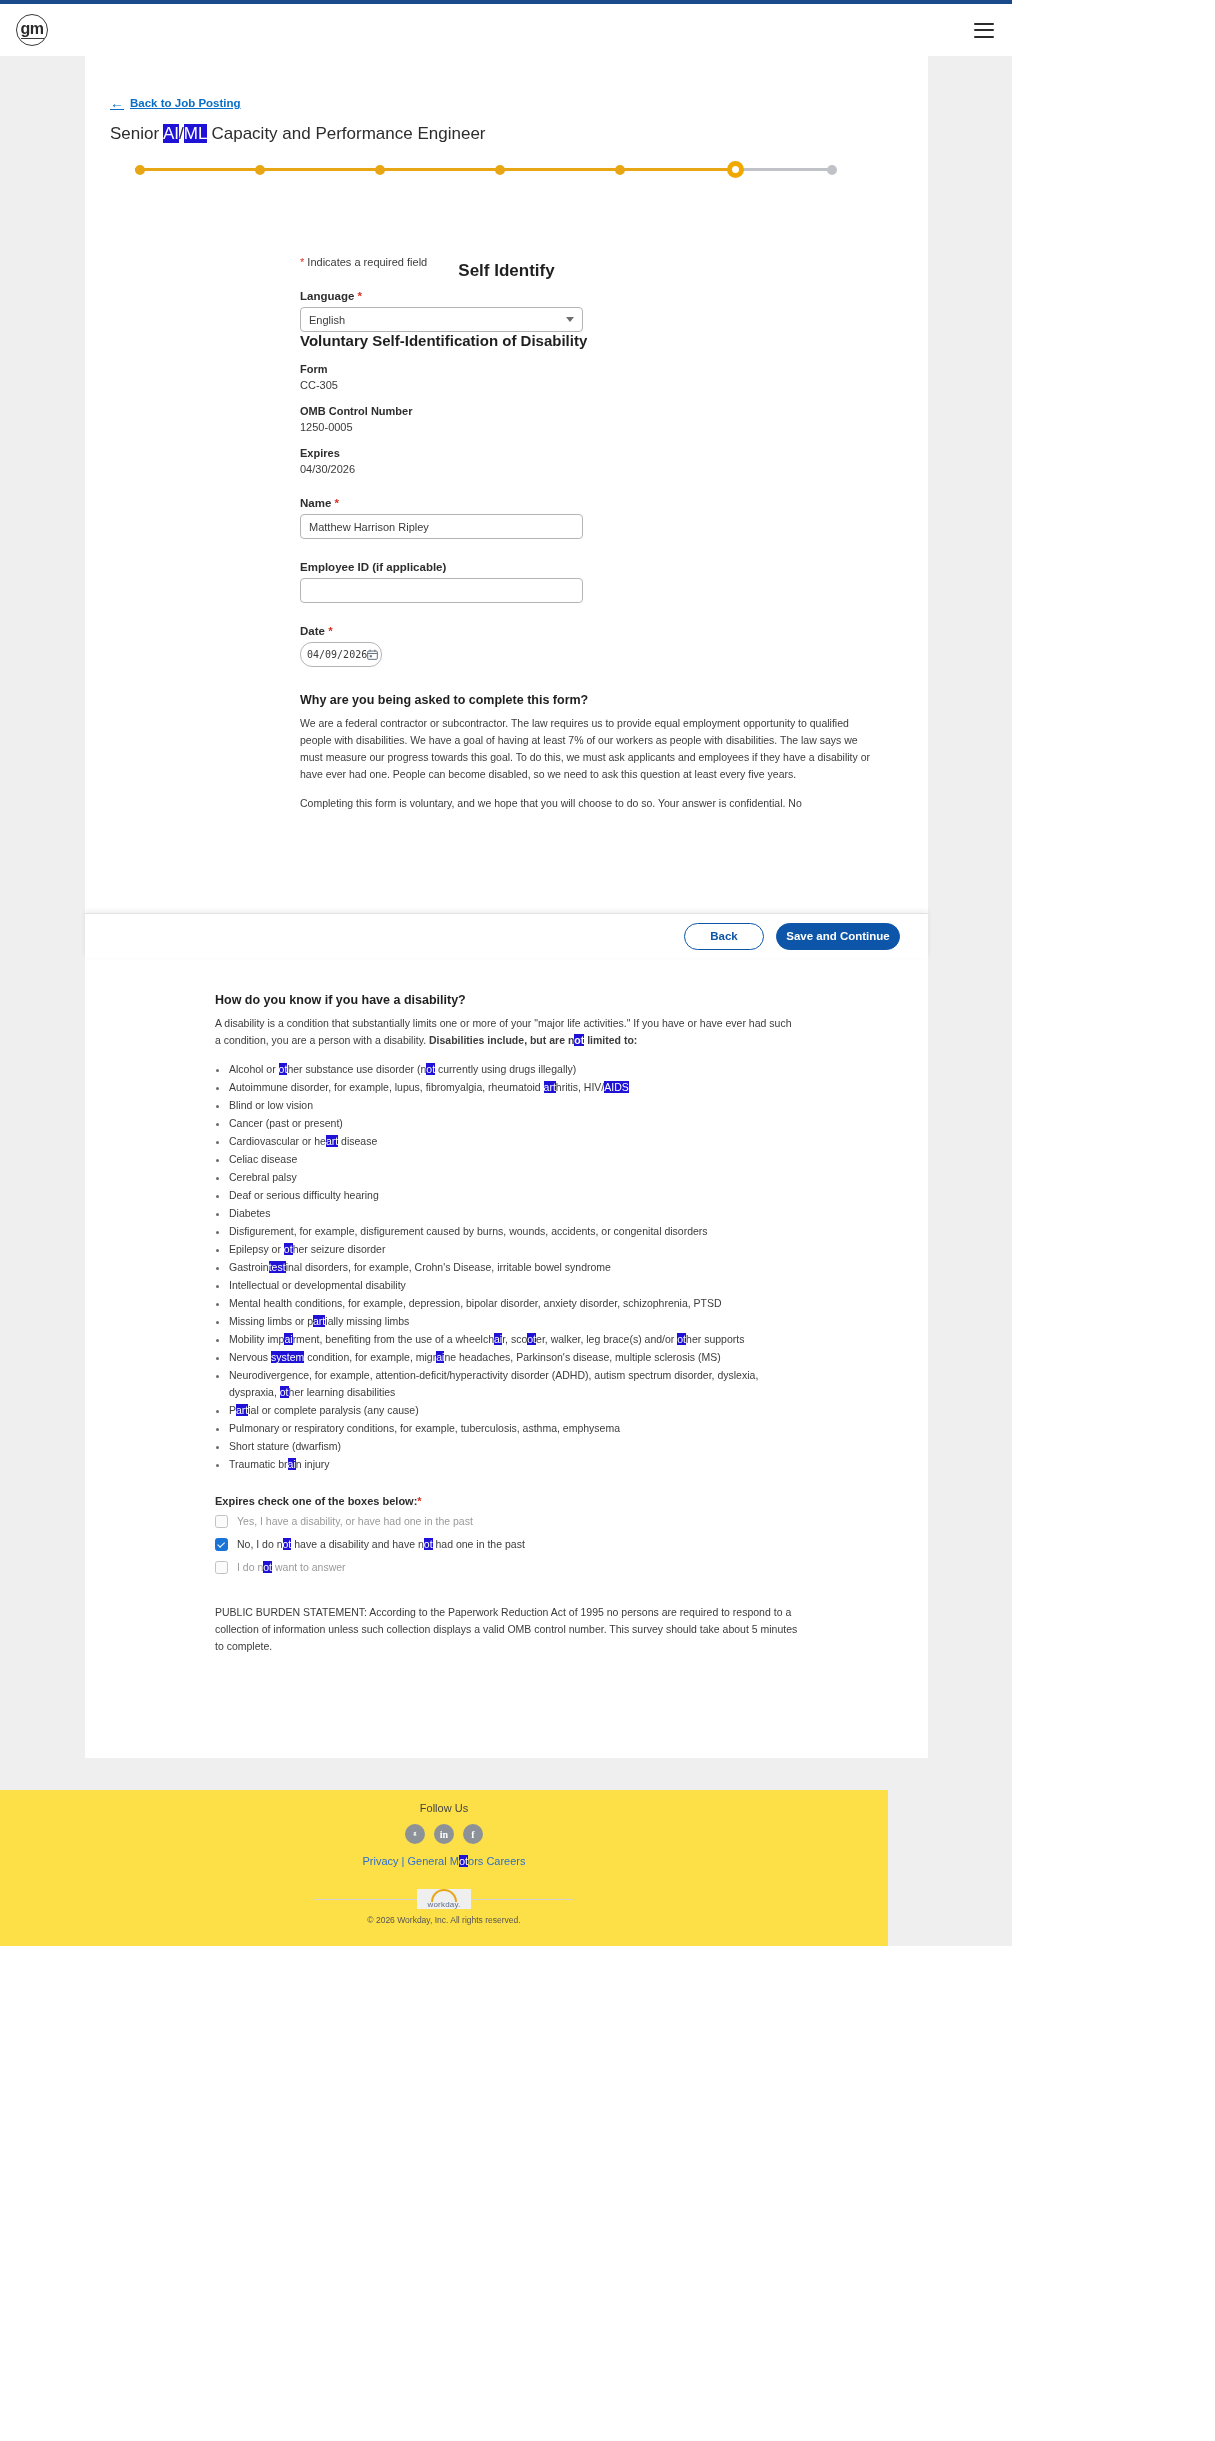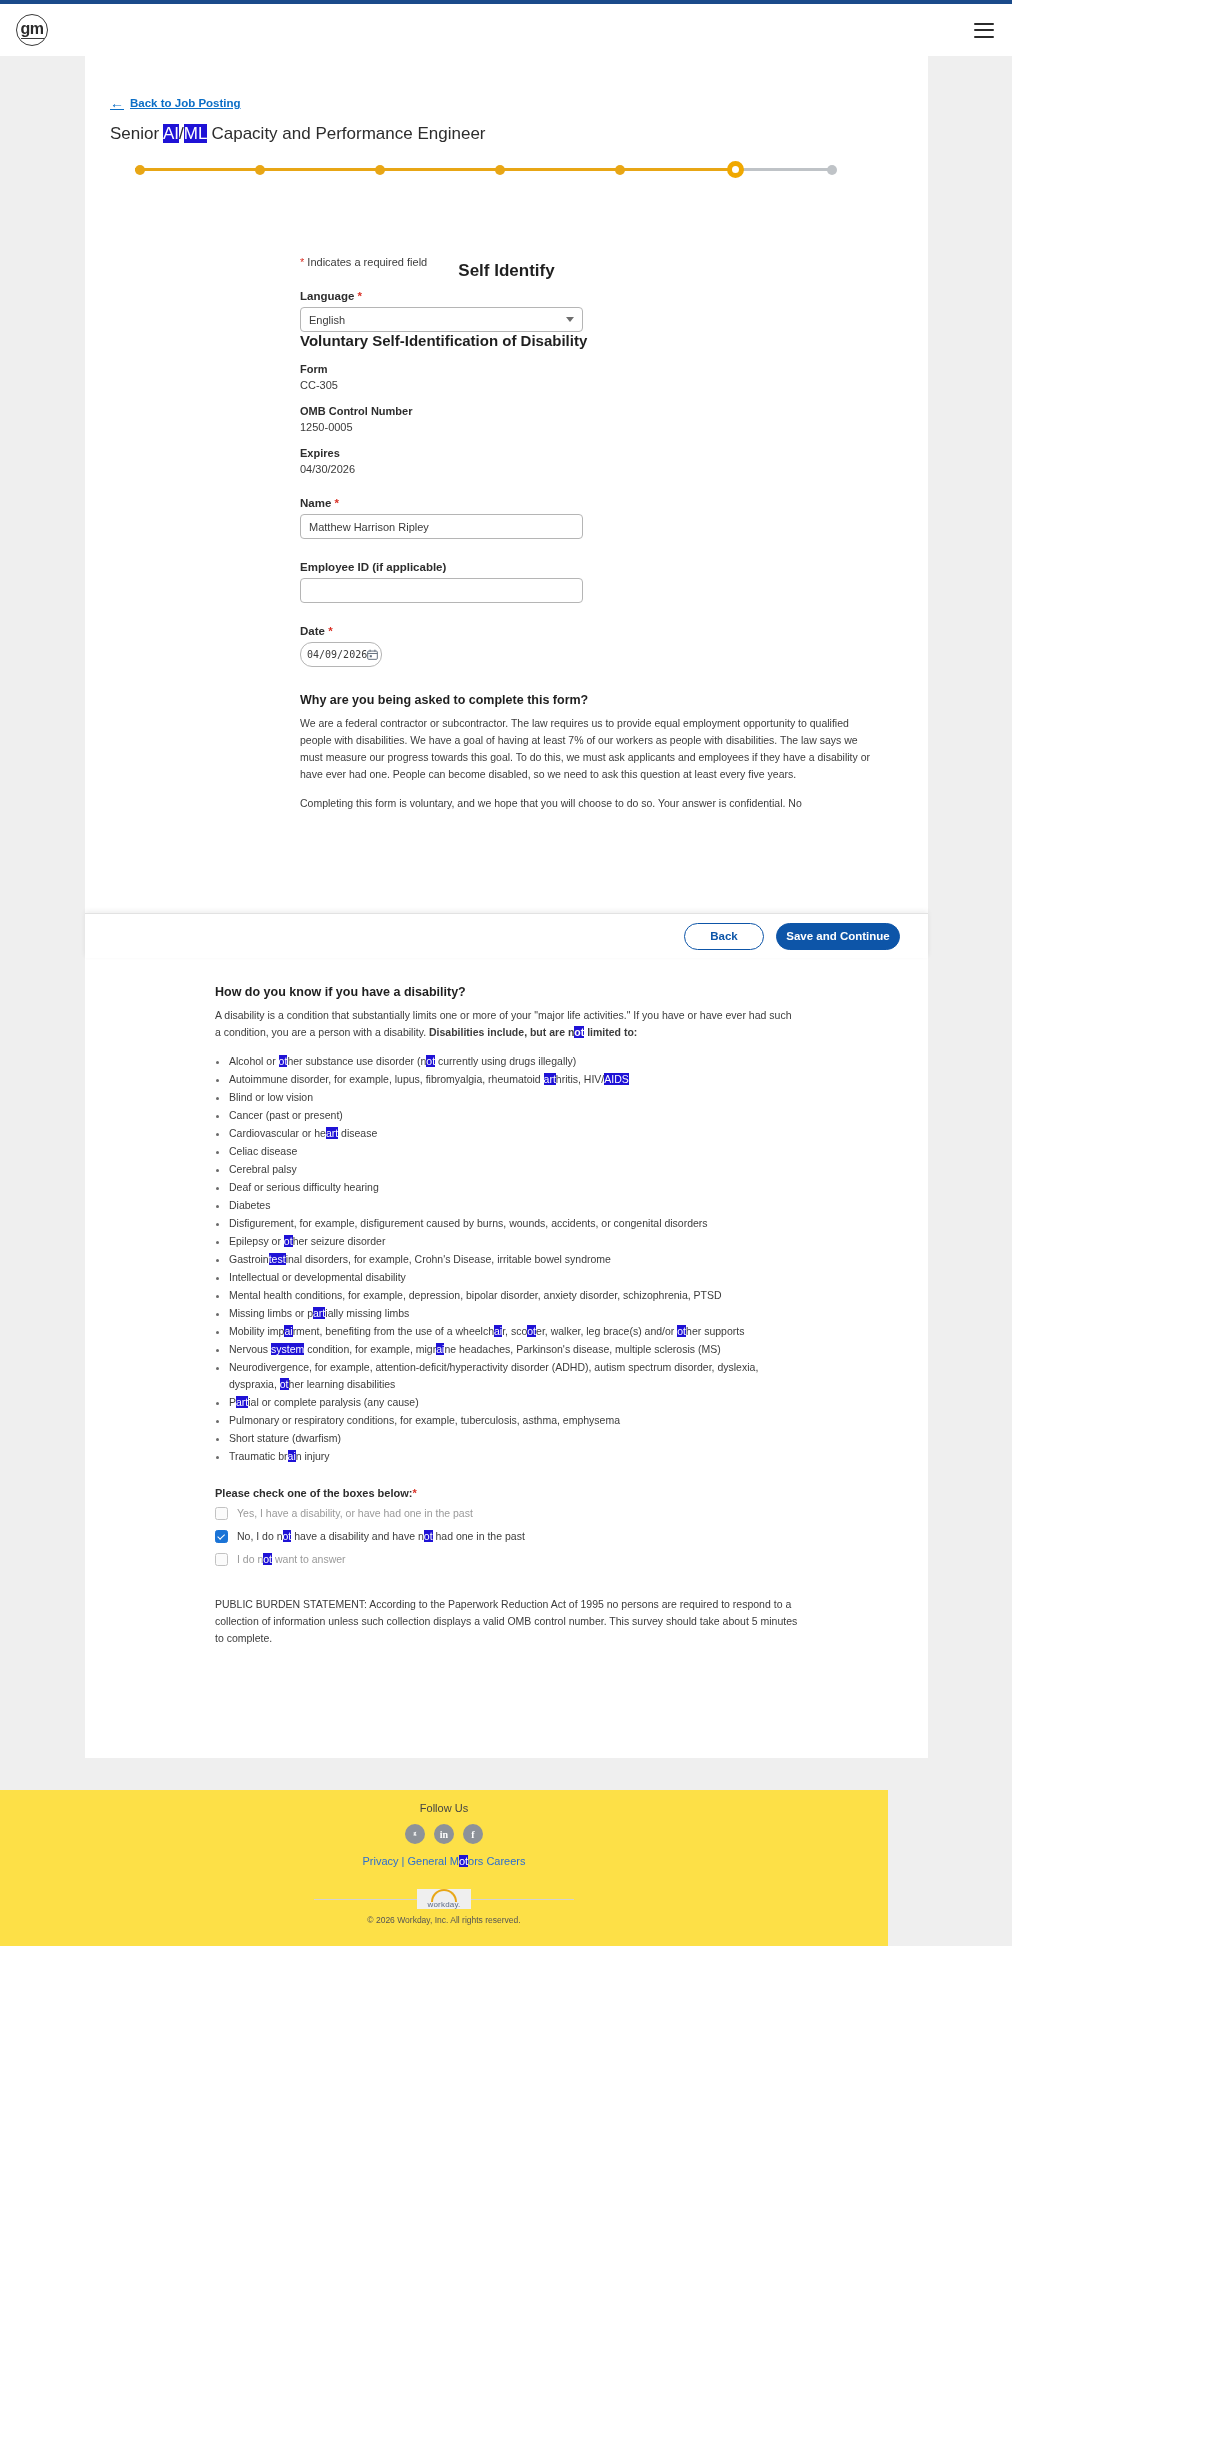--- a/index.html
+++ b/index.html
@@ -352,21 +352,21 @@
 
   </div>
 </div>
 
 <div class="action-bar">
   <div class="btn btn-secondary">Back</div>
   <div class="btn btn-primary">Save and Continue</div>
 </div>
 
 <div class="lower">
-  <div class="q-head" style="margin-top:0">How do you know if you have a disability?</div>
+  <div class="q-head" style="margin-top:8px">How do you know if you have a disability?</div>
   <p class="body">
     <span>A disability is a condition that substantially limits one or more of your "major life activities." If you have or have ever had such a condition, you are a person with a disability. </span><b><span>Disabilities include, but are n</span><span class="hl">ot</span><span> limited to:</span></b>
   </p>
 
   <ul class="dis-list">
     <li>Alcohol or <span class="hl">ot</span>her substance use disorder (n<span class="hl">ot</span> currently using drugs illegally)</li>
     <li>Autoimmune disorder, for example, lupus, fibromyalgia, rheumatoid <span class="hl">art</span>hritis, HIV/<span class="hl">AIDS</span></li>
     <li>Blind or low vision</li>
     <li>Cancer (past or present)</li>
     <li>Cardiovascular or he<span class="hl">art</span> disease</li>
@@ -383,21 +383,21 @@
     <li>Mobility imp<span class="hl">ai</span>rment, benefiting from the use of a wheelch<span class="hl">ai</span>r, sco<span class="hl">ot</span>er, walker, leg brace(s) and/or <span class="hl">ot</span>her supports</li>
     <li>Nervous <span class="hl">system</span> condition, for example, migr<span class="hl">ai</span>ne headaches, Parkinson's disease, multiple sclerosis (MS)</li>
     <li>Neurodivergence, for example, attention-deficit/hyperactivity disorder (ADHD), autism spectrum disorder, dyslexia, dyspraxia, <span class="hl">ot</span>her learning disabilities</li>
     <li>P<span class="hl">art</span>ial or complete paralysis (any cause)</li>
     <li>Pulmonary or respiratory conditions, for example, tuberculosis, asthma, emphysema</li>
     <li>Short stature (dwarfism)</li>
     <li>Traumatic br<span class="hl">ai</span>n injury</li>
   </ul>
 
   <div class="check-head">
-    <span>Please check one of the boxes below:</span><span class="req-star">*</span>
+    <span>Expires check one of the boxes below:</span><span class="req-star">*</span>
   </div>
 
   <div class="check-row">
     <div class="cbox"></div>
     <div class="check-label dim">Yes, I have a disability, or have had one in the past</div>
   </div>
   <div class="check-row">
     <div class="cbox checked"></div>
     <div class="check-label">No, I do n<span class="hl">ot</span> have a disability and have n<span class="hl">ot</span> had one in the past</div>
   </div>

